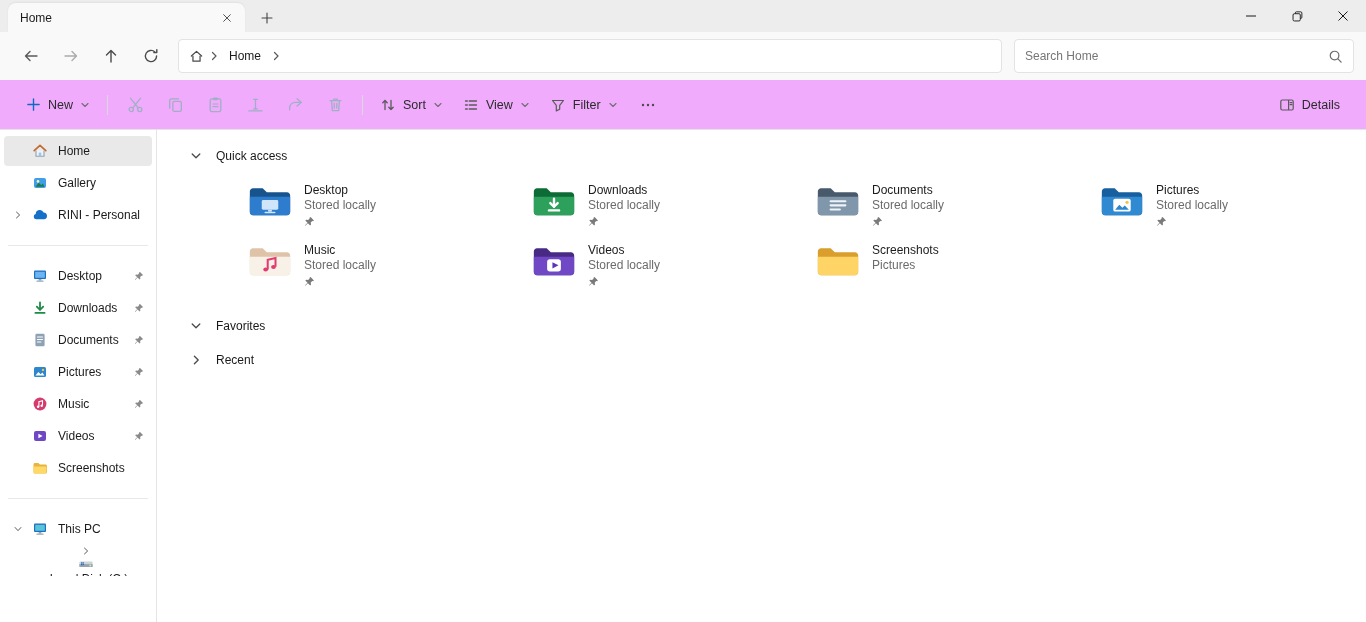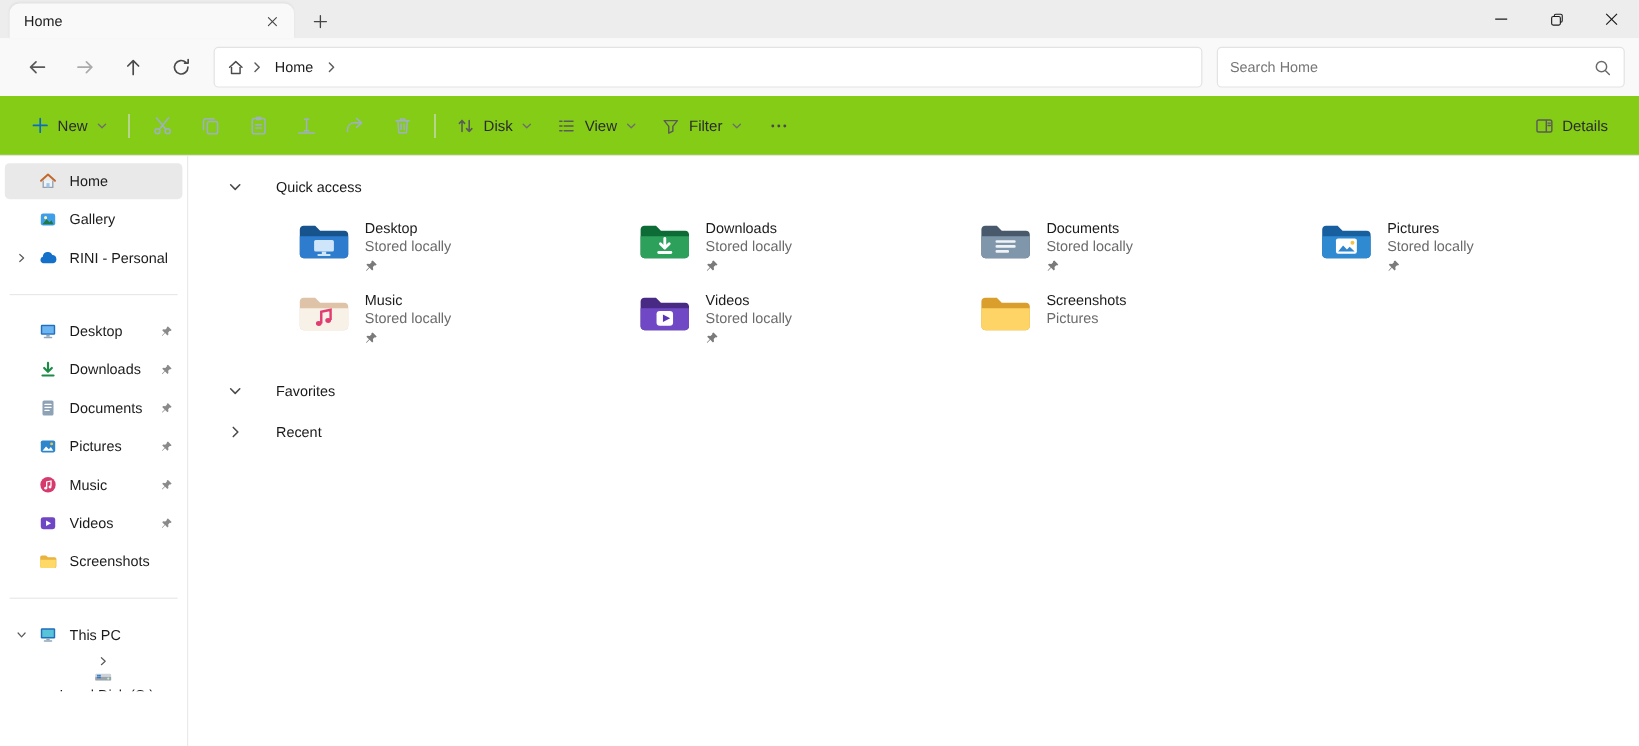--- a/index.html
+++ b/index.html
@@ -24,40 +24,40 @@
   .breadcrumb{flex:1;height:34px;margin-left:10px;background:#fff;border:1px solid #e3e3e3;border-radius:4px;
               display:flex;align-items:center;padding:0 10px;}
   .crumb-sep{margin:0 4px;display:flex;}
   .crumb-label{padding:2px 5px;border-radius:3px;}
   .search{width:340px;height:34px;margin-left:12px;background:#fff;border:1px solid #e3e3e3;border-radius:4px;
           display:flex;align-items:center;padding:0 10px;}
   .search input{flex:1;border:none;outline:none;background:transparent;font-size:12px;color:#1b1b1b;}
   .search input::placeholder{color:#767676;}
 
   
-  .toolbar{height:50px;background:#84cc16;border-bottom:1px solid #e5e5e5;display:flex;align-items:center;padding:0 16px;}
+  .toolbar{height:50px;background:#f0abfc;border-bottom:1px solid #e5e5e5;display:flex;align-items:center;padding:0 16px;}
   .tb-btn{height:34px;border-radius:4px;display:flex;align-items:center;gap:7px;padding:0 10px;font-size:12.5px;color:#2b2b2b;}
   .tb-icon-btn{width:40px;height:34px;display:flex;align-items:center;justify-content:center;border-radius:4px;}
   .tb-divider{width:1px;height:20px;background:#d9d9d9;margin:0 7px;}
   .tb-spacer2{flex:1;}
 
   
   .app-body{display:flex;height:492px;}
   .sidebar{width:157px;border-right:1px solid #e5e5e5;padding:6px 0;background:#fff;overflow:hidden;}
   .side-item{height:30px;margin:0 4px 2px;border-radius:4px;display:flex;align-items:center;padding-left:4px;}
   .side-item.selected{background:#e9e9e9;}
   .chev-slot{width:20px;display:flex;justify-content:center;align-items:center;flex:none;}
   .icon-slot{width:24px;display:flex;align-items:center;justify-content:center;flex:none;}
   .side-label{flex:1;margin-left:6px;white-space:nowrap;overflow:hidden;font-size:12px;color:#1b1b1b;}
   .side-pin{margin-right:8px;display:flex;flex:none;}
   .side-sep{height:1px;background:#e8e8e8;margin:15px 8px;}
   .indent1{margin-left:16px;flex-direction:column;}
 
   .main{flex:1;background:#fff;overflow:hidden;padding:16px 0 0 33px;}
-  .section-header{display:flex;align-items:center;gap:28px;height:20px;}
+  .section-header{display:flex;align-items:center;gap:14px;height:20px;}
   .section-title{font-size:12px;color:#191919;}
   .grid{display:grid;grid-template-columns:repeat(4,284px);margin:16px 0 0 58px;}
   .tile{height:60px;display:flex;gap:12px;align-items:flex-start;border-radius:4px;}
   .tile-icon{flex:none;display:flex;}
   .tile-name{font-size:12px;line-height:15px;margin-top:1px;color:#1b1b1b;}
   .tile-sub{font-size:12px;color:#6b6b6b;line-height:15px;}
   .tile-pin{display:inline-flex;margin-top:3px;}
   .section{margin-top:14px;}
   .section.recent{}
   .empty-text{color:#8a8a8a;margin:13px 0 0 27px;font-size:12px;}
@@ -207,21 +207,21 @@
       </svg>
   </button>
 
   <div class="tb-divider"></div>
 
   <button class="tb-btn">
     <svg width="16" height="16" viewBox="0 0 16 16">
         <path d="M5 12.5v-9M2.8 5.8L5 3.5l2.2 2.3" fill="none" stroke="#5a5a5a" stroke-width="1.3" stroke-linecap="round" stroke-linejoin="round"></path>
         <path d="M11 3.5v9M8.8 10.2L11 12.5l2.2-2.3" fill="none" stroke="#5a5a5a" stroke-width="1.3" stroke-linecap="round" stroke-linejoin="round"></path>
       </svg>
-    <span>Disk</span>
+    <span>Sort</span>
     <svg width="10" height="10" viewBox="0 0 10 10">
         <path d="M2 3.5l3 3 3-3" fill="none" stroke="#6e6e6e" stroke-width="1.1" stroke-linecap="round" stroke-linejoin="round"></path>
       </svg>
   </button>
 
   <button class="tb-btn">
     <svg width="16" height="16" viewBox="0 0 16 16">
         <path d="M2.5 4h1.8M6.2 4h7.3M2.5 8h1.8M6.2 8h7.3M2.5 12h1.8M6.2 12h7.3" stroke="#5a5a5a" stroke-width="1.3" stroke-linecap="round"></path>
       </svg>
     <span>View</span>

